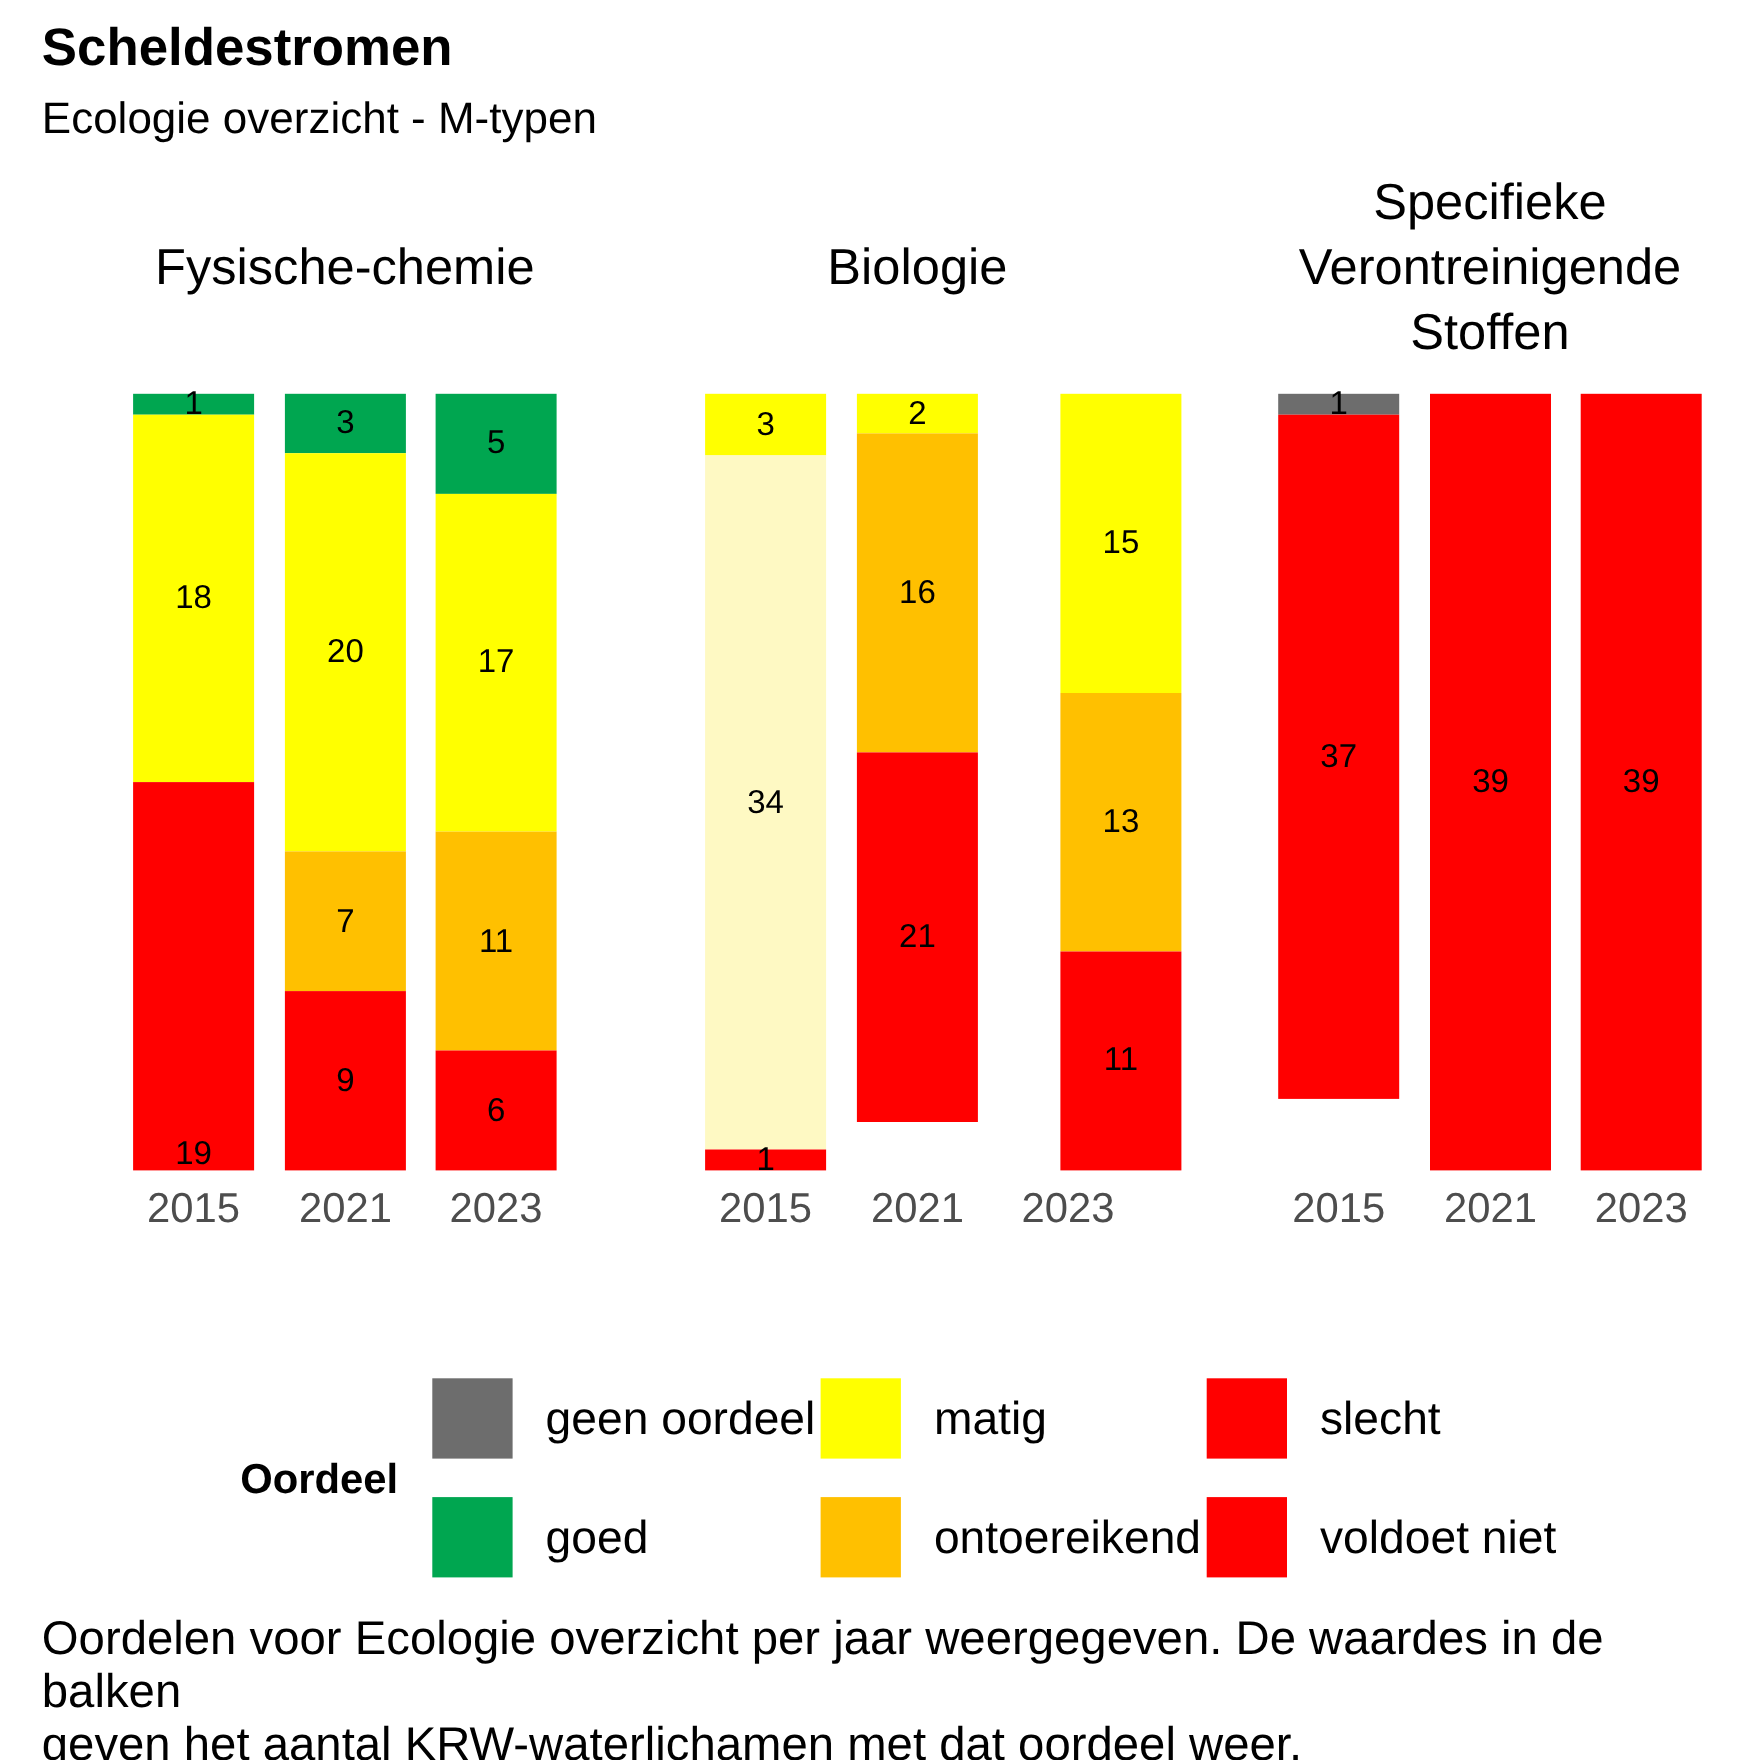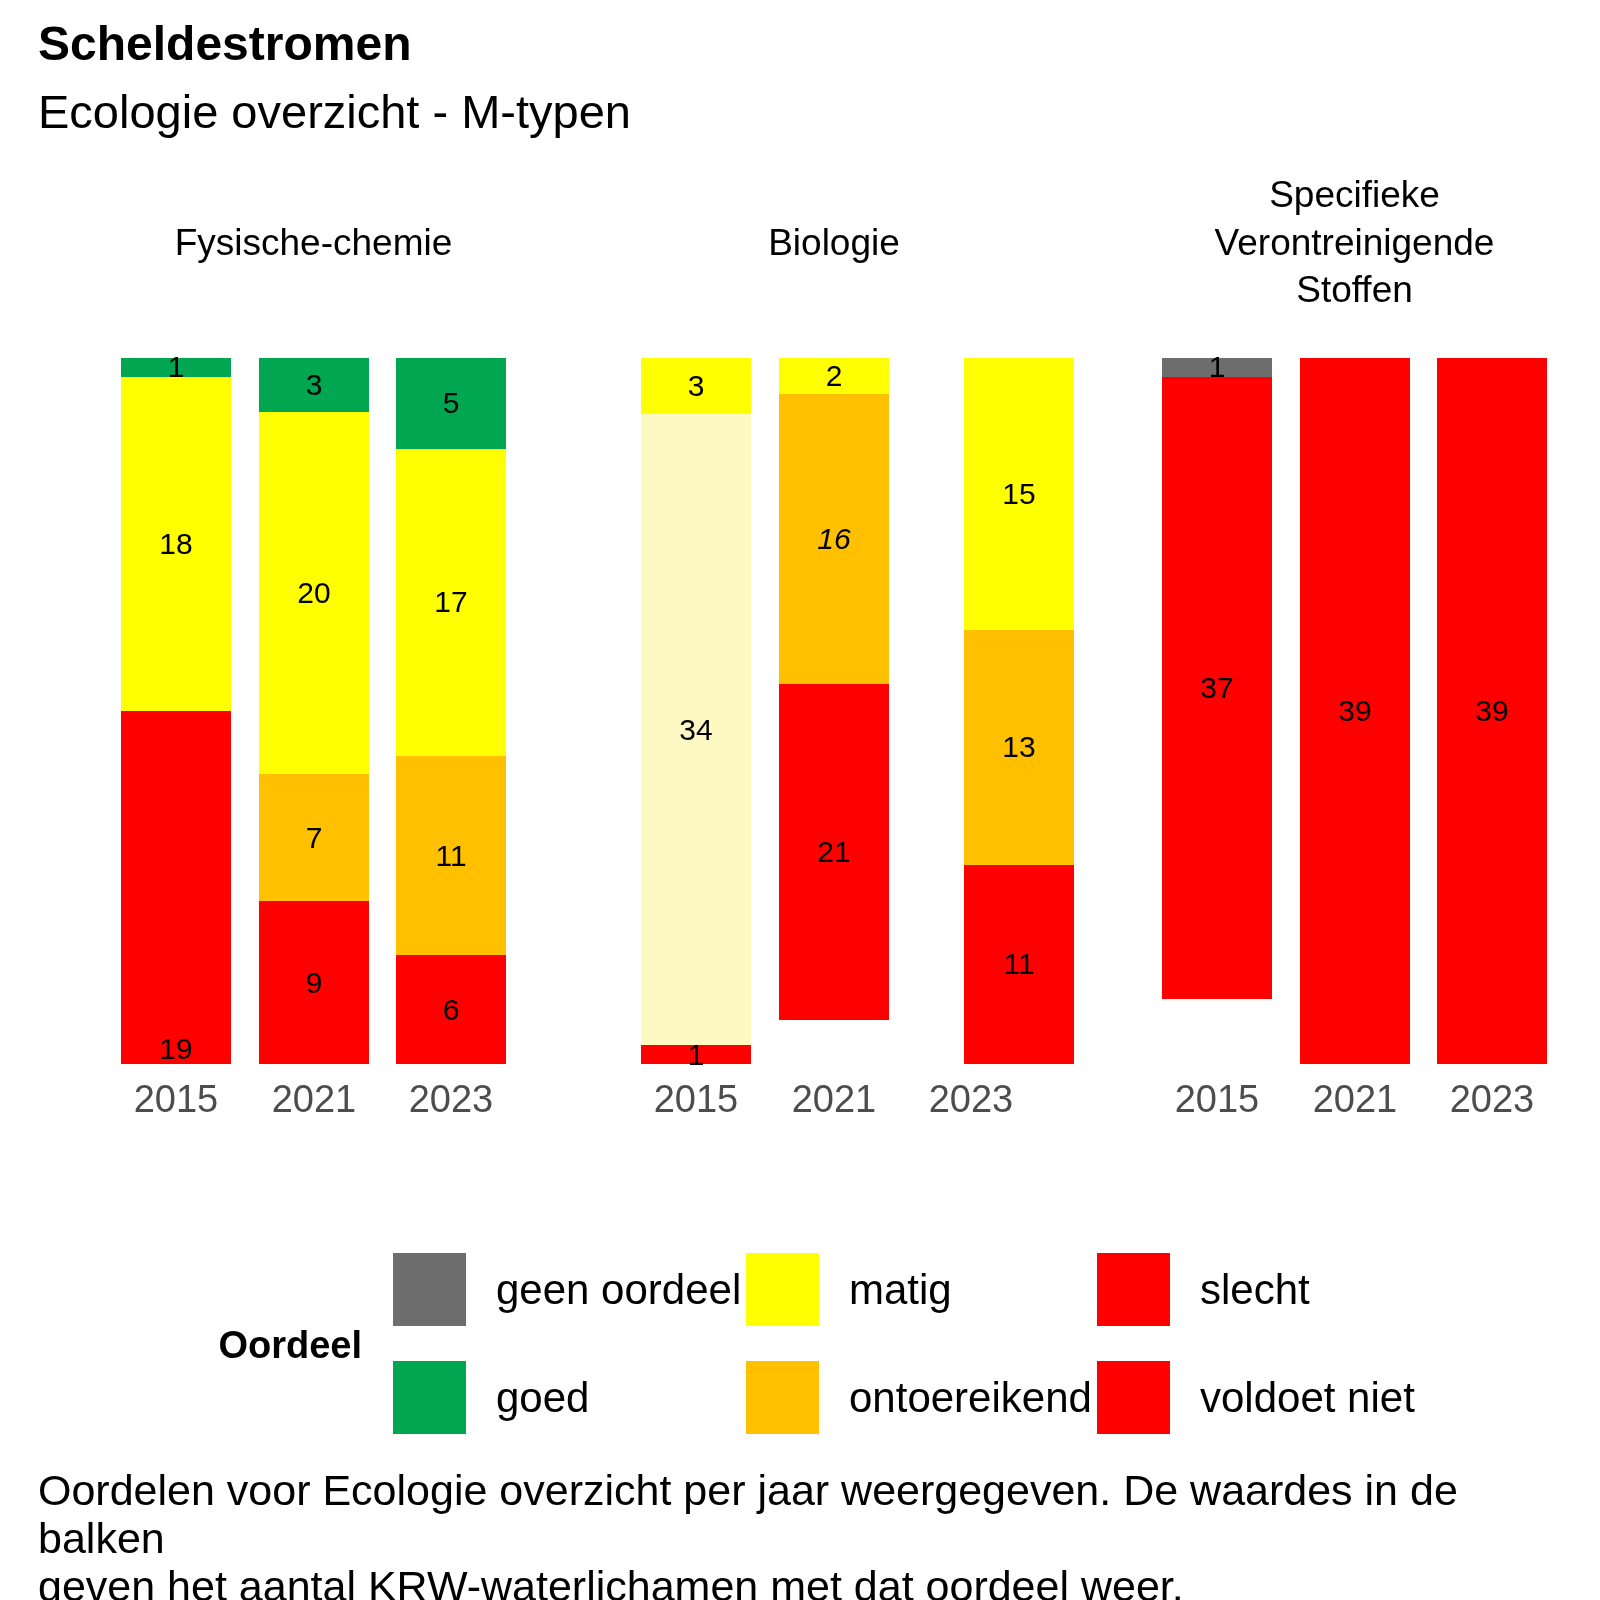--- a/index.html
+++ b/index.html
@@ -2,24 +2,24 @@
 <html><head>
 <meta charset="utf-8">
 <style>
   html,body{margin:0;padding:0;background:#ffffff;}
   .canvas{
     position:relative;width:1600px;height:1600px;background:#ffffff;
     font-family:"Liberation Sans","DejaVu Sans",sans-serif;color:#000;
     overflow:hidden;
   }
   .chart-title{position:absolute;left:38px;top:18px;font-size:48px;font-weight:bold;line-height:1.1;}
-  .chart-subtitle{position:absolute;left:38px;top:86px;font-size:47px;line-height:1.1;}
+  .chart-subtitle{position:absolute;left:38px;top:86px;font-size:40px;line-height:1.1;}
   .panel-title{
     position:absolute;top:150px;height:185px;display:flex;align-items:center;justify-content:center;
-    text-align:center;font-size:37px;line-height:1.28;white-space:pre-line;
+    text-align:center;font-size:46px;line-height:1.28;white-space:pre-line;
   }
   .bar{position:absolute;display:flex;flex-direction:column;width:110px;}
   .seg{position:relative;display:flex;align-items:center;justify-content:center;overflow:visible;}
   .seg-label{position:relative;z-index:2;font-size:30px;line-height:1;color:#000;}
   .x-tick{position:absolute;top:1078px;width:200px;text-align:center;font-size:38px;color:#4d4d4d;white-space:nowrap;}
   .x-axis-label{position:absolute;left:634px;top:1128px;width:400px;text-align:center;font-size:36px;color:#000;}
   .legend-title{position:absolute;left:140px;top:1322px;width:222px;text-align:right;font-size:38px;font-weight:bold;line-height:47px;}
   .legend-swatch{position:absolute;width:73px;height:73px;}
   .legend-label{position:absolute;height:73px;display:flex;align-items:center;font-size:42px;white-space:nowrap;}
   .chart-caption{
@@ -88,21 +88,21 @@
         </div>
         <div class="seg" style="height: 18.5789px; background: rgb(255, 0, 0);">
           <span class="seg-label">1</span>
         </div>
       </div>
       <div class="x-tick" style="left: 596px;">2015</div>
       <div class="bar" style="left: 779px; top: 358px; height: 706px;">
         <div class="seg" style="height: 36.2051px; background: rgb(255, 255, 0);">
           <span class="seg-label">2</span>
         </div>
-        <div class="seg" style="height: 289.641px; background: rgb(255, 192, 0); font-style: italic;">
+        <div class="seg" style="height: 289.641px; background: rgb(255, 192, 0);">
           <span class="seg-label">16</span>
         </div>
         <div class="seg" style="height: 336px; background: rgb(255, 0, 0);">
           <span class="seg-label">21</span>
         </div>
       </div>
       <div class="x-tick" style="left: 734px;">2021</div>
       <div class="bar" style="left: 916px; top: 358px; height: 706px; padding-left: 48px;">
         <div class="seg" style="height: 271.538px; background: rgb(255, 255, 0);">
           <span class="seg-label">15</span>

